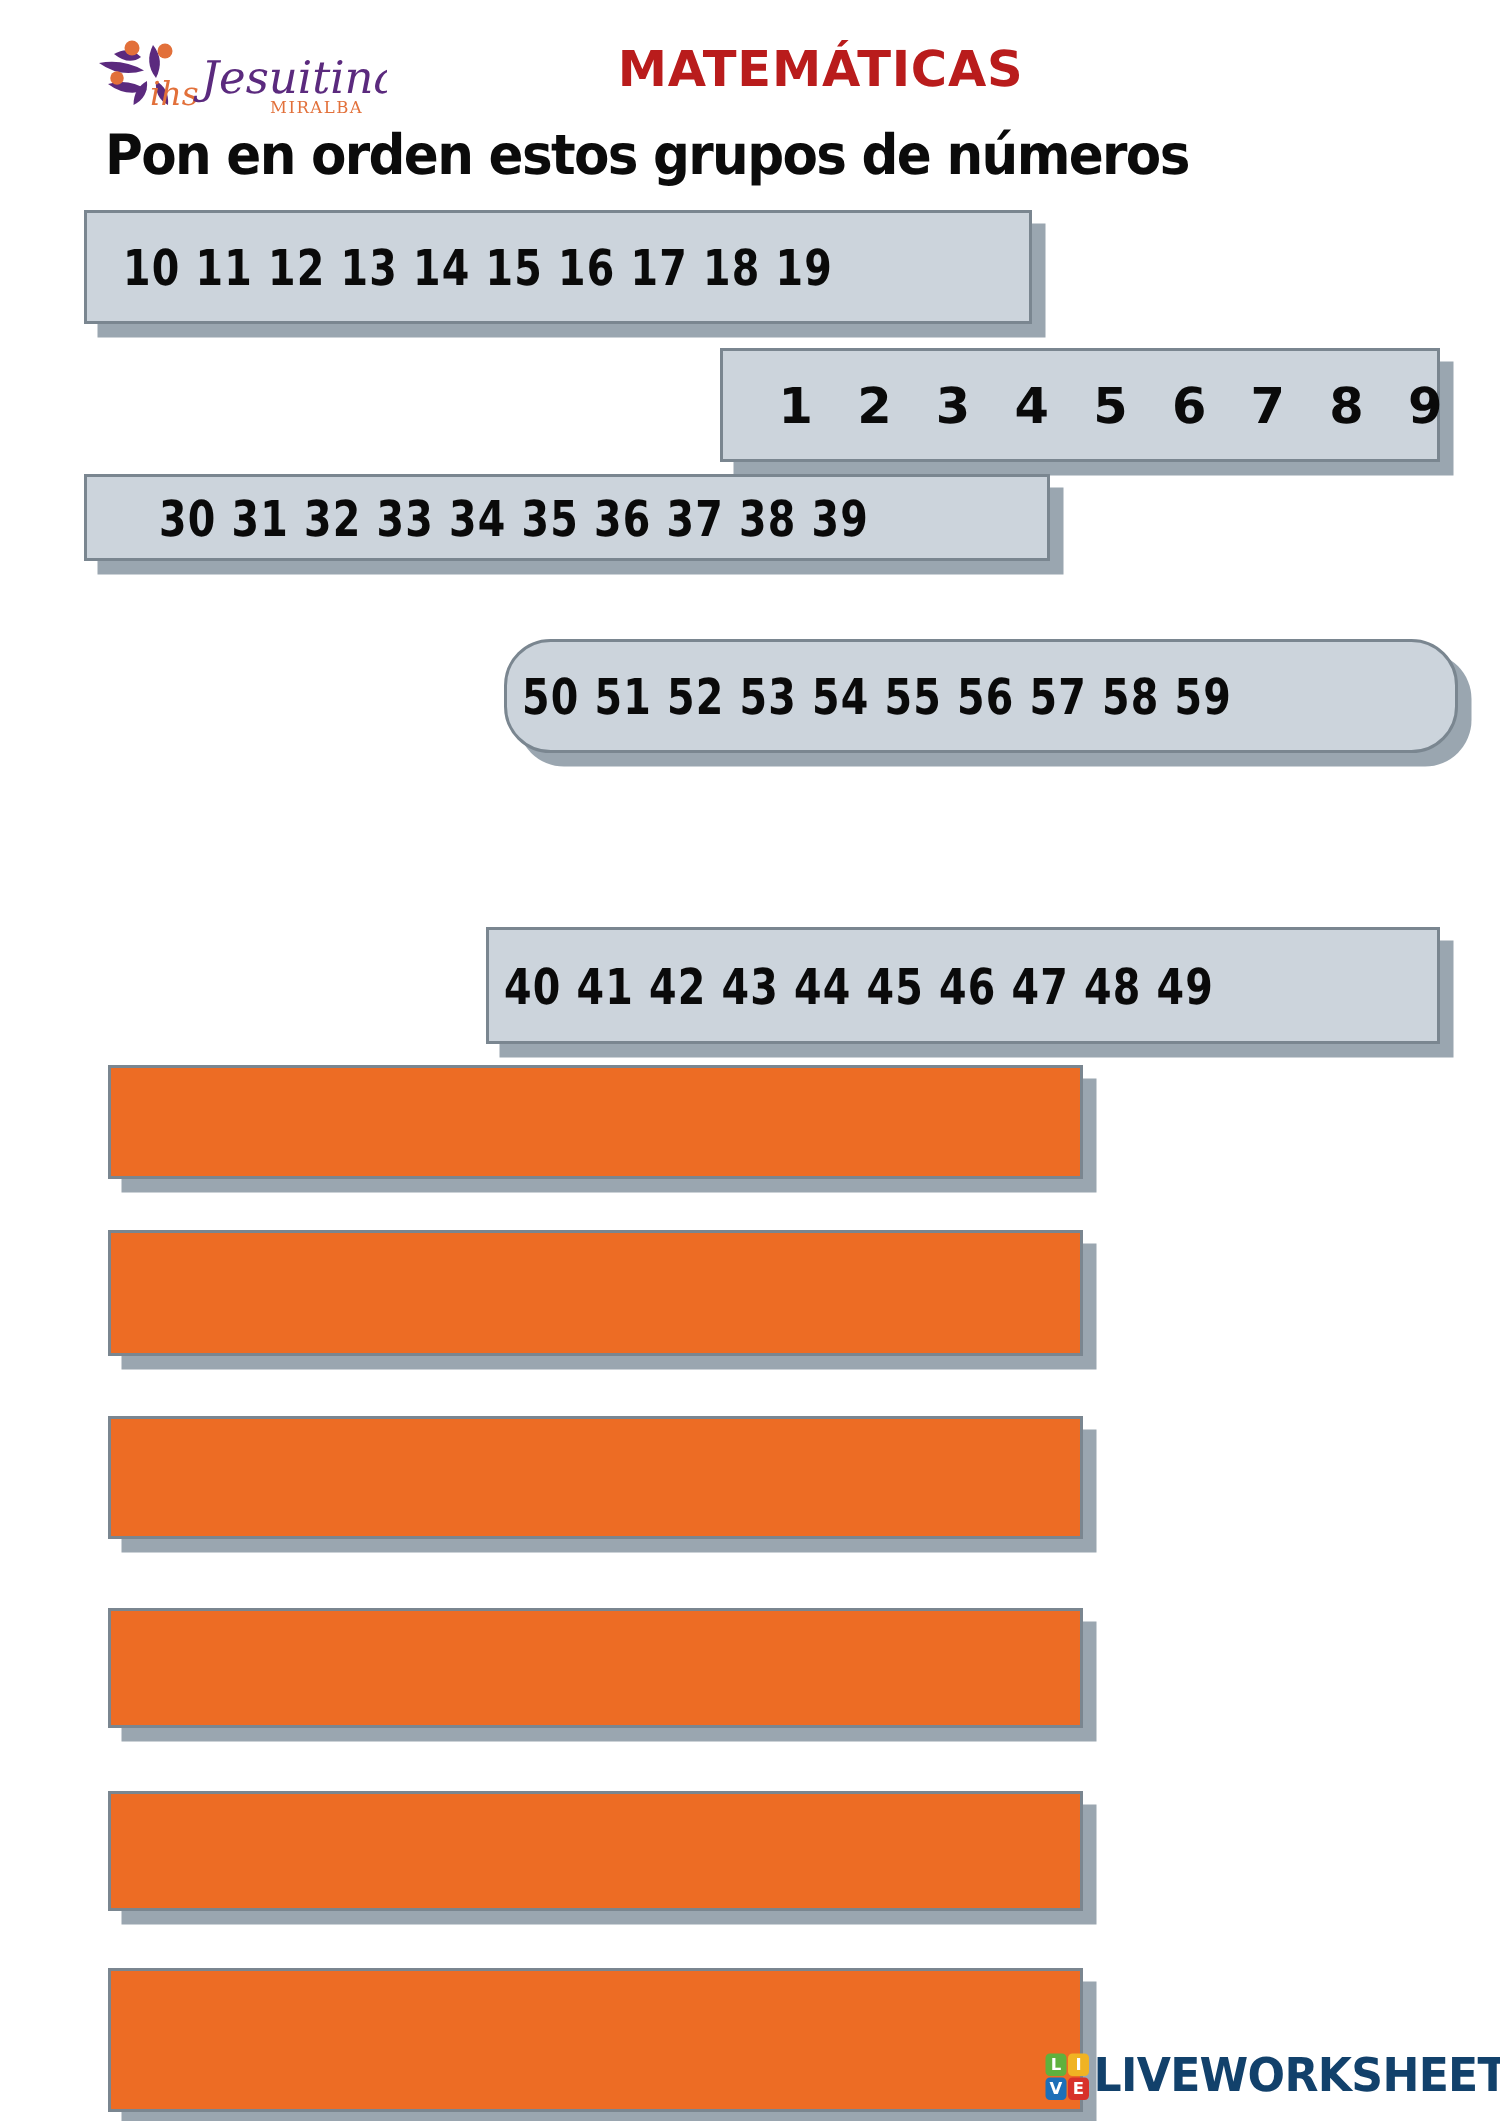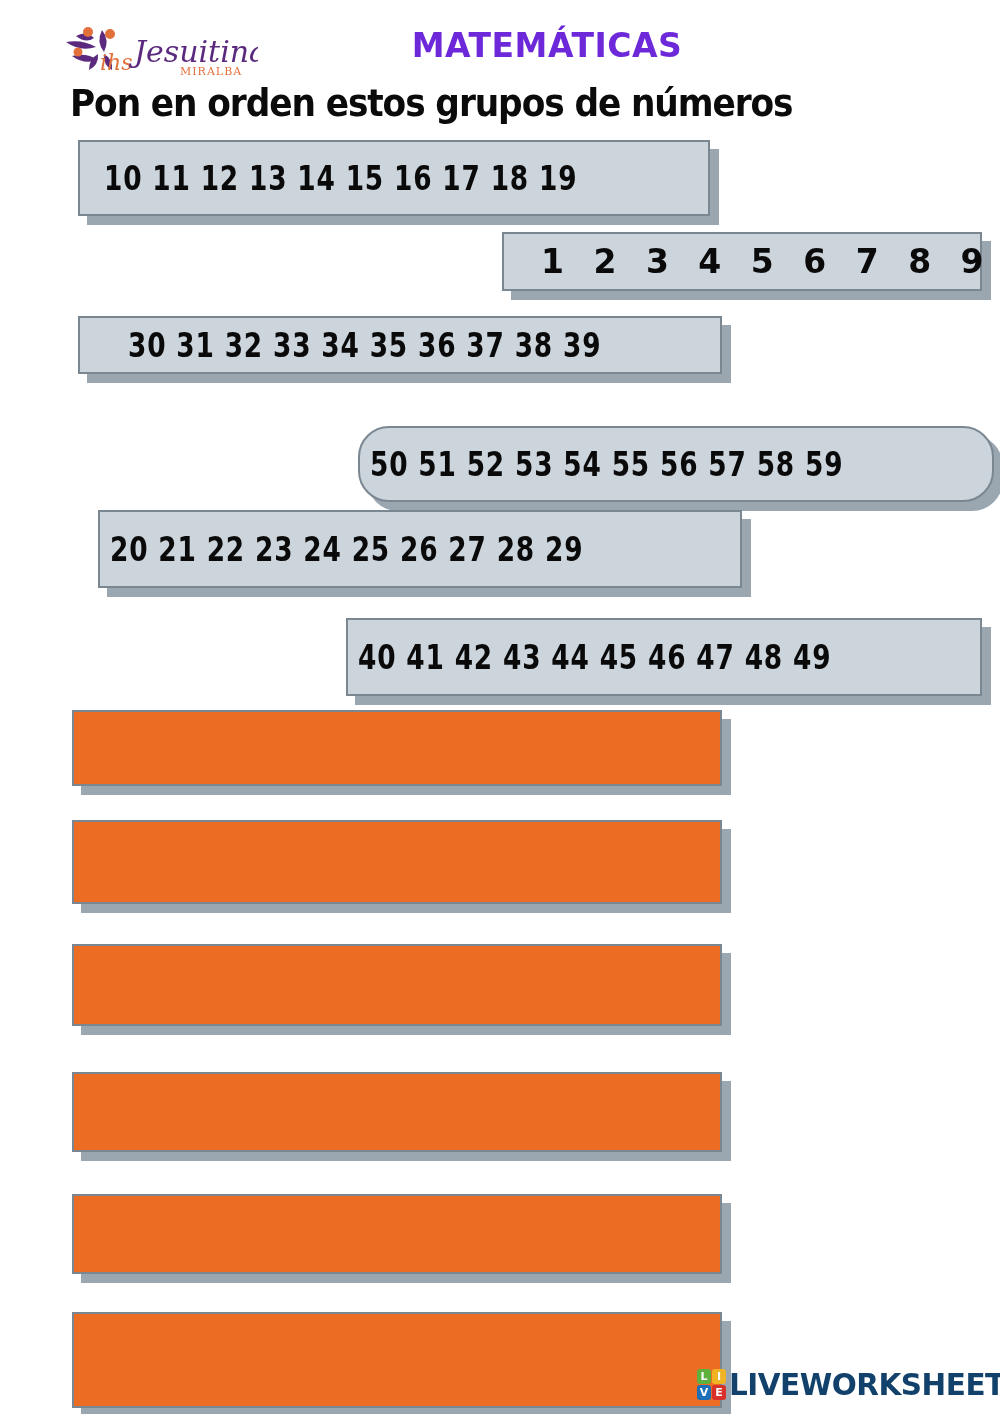--- a/index.html
+++ b/index.html
@@ -32,21 +32,21 @@
   #title-matematicas {
     position: absolute;
     left: 0;
     top: 26px;
     width: 944px;
     text-align: center;
     font-family: "DejaVu Sans", sans-serif;
     font-weight: bold;
     font-size: 33px;
     letter-spacing: 0.5px;
-    color: #6d28d9;
+    color: #b91c1c;
     padding-left: 150px;
     box-sizing: border-box;
   }
 
   #subtitle {
     position: absolute;
     left: 70px;
     top: 82px;
     width: 880px;
     font-family: "DejaVu Sans", sans-serif;
@@ -63,21 +63,20 @@
   .box {
     position: absolute;
     box-sizing: border-box;
     border: 2px solid #7a8690;
     box-shadow: 9px 9px 0 0 #9aa6b0;
   }
   .box.gray {
     background: #ccd4dc;
     display: flex;
     align-items: center;
-    margin-left: 22px;
   }
   .box.orange {
     background: #ed6c24;
   }
   .numbers {
     font-family: "DejaVu Sans", sans-serif;
     font-weight: bold;
     color: #0a0a0a;
     white-space: nowrap;
     font-size: 33px;
@@ -158,35 +157,32 @@
   </div>
 
   <div id="title-matematicas">MATEMÁTICAS</div>
 
   <div id="subtitle">Pon en orden estos grupos de números</div>
 
   <div class="box gray" style="left:56px; top:140px; width:632px; height:76px;">
     <span class="numbers condensed" style="margin-left:24px;">10  11  12  13  14  15  16  17  18  19</span>
   </div>
 
-  <div class="box gray" style="left:480px; top:232px; width:480px; height:59px;">
+  <div class="box gray" style="left:480px; top:232px; width:480px; height:76px;">
     <span class="numbers wide" style="margin-left:37px;">1 2 3 4 5 6 7 8 9</span>
   </div>
 
   <div class="box gray" style="left:56px; top:316px; width:644px; height:58px;justify-content:flex-end;">
     <span class="numbers condensed" style="margin-left:8px;">30 31 32 33 34 35 36 37 38 39</span>
   </div>
 
   <div class="box gray" style="left:336px; top:426px; width:636px; height:76px;border-radius:31px;">
     <span class="numbers condensed" style="margin-left:10px;">50 51 52 53 54 55 56 57 58 59</span>
   </div>
 
-  <div class="box gray" style="left:76px; top:510px; width:644px; height:78px;">
-    <span class="numbers condensed" style="margin-left:10px;">20 21 22 23 24 25 26 27 28 29</span>
-  </div>
 
   <div class="box gray" style="left:324px; top:618px; width:636px; height:78px;">
     <span class="numbers condensed" style="margin-left:10px;">40 41 42 43 44 45 46 47 48 49</span>
   </div>
 
   <div class="box orange" style="left:72px; top:710px; width:650px; height:76px;">
     <span></span>
   </div>
   <div class="box orange" style="left:72px; top:820px; width:650px; height:84px;">
     <span></span>

